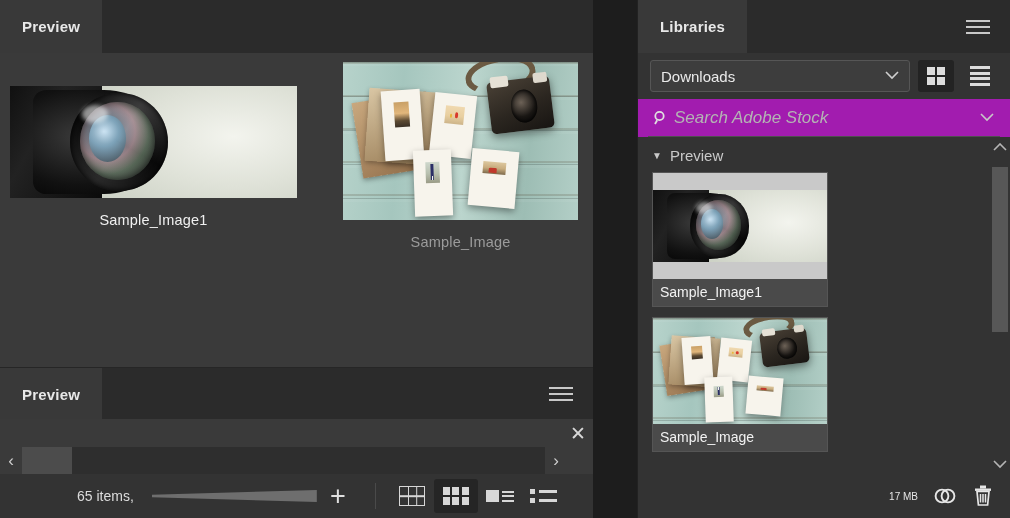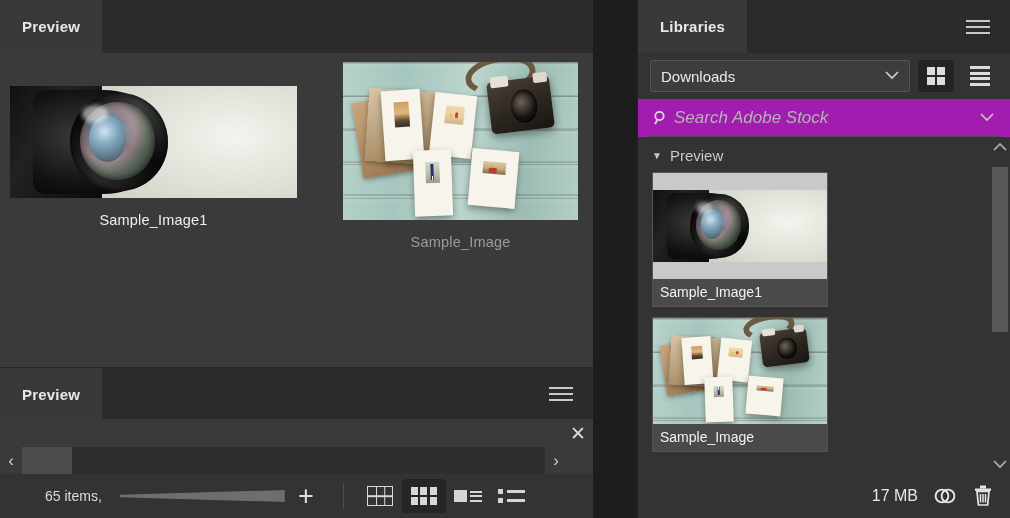--- a/index.html
+++ b/index.html
@@ -150,20 +150,21 @@
   .close-x { width: 30px; text-align: center; color: #d8d8d8; font-size: 19px; line-height: 1; }
   .scroll-row { height: 27px; background: #3a3a3a; display: flex; align-items: center; flex: none; }
   .arrow-btn { width: 22px; text-align: center; color: #cfcfcf; font-size: 17px; line-height: 1; }
   .scroll-track { flex: 1; height: 27px; background: #2e2e2e; position: relative; }
   .scroll-thumb { position: absolute; left: 0; top: 0; width: 50px; height: 27px; background: #4c4c4c; }
   .scroll-tail { width: 26px; height: 27px; background: #3a3a3a; }
 
   .bottom-bar {
     height: 44px; background: #333333; display: flex; align-items: center; flex: none;
     padding: 0 10px;
+    margin-left: 32px;
   }
   .item-count { color: #dcdcdc; font-size: 14px; margin-left: 35px; }
   .size-slider { width: 165px; height: 14px; margin-left: 18px; position: relative; }
   .size-slider .wedge {
     position: absolute; left: 0; top: 1px; width: 100%; height: 12px;
     background: #6e6e6e;
     clip-path: polygon(0 40%, 100% 0, 100% 100%, 0 60%);
   }
   .plus-btn { width: 34px; text-align: center; color: #e0e0e0; font-size: 27px; font-weight: 300; line-height: 1; margin-left: 4px; }
   .vsep { width: 1px; height: 26px; background: #4a4a4a; margin: 0 14px 0 20px; }
@@ -219,21 +220,21 @@
   .asset .art-inner { width: 100%; height: 72px; position: relative; overflow: hidden; }
   .asset.full .art-inner { height: 106px; }
   .asset .name { color: #f2f2f2; font-size: 14px; padding: 5px 7px 6px; background: #4a4a4a; }
 
   .lib-scrollbar { width: 20px; background: #333333; position: relative; display:flex; flex-direction:column; }
   .sb-arrow { height: 20px; display:flex; align-items:center; justify-content:center; color:#b5b5b5; font-size:12px; }
   .sb-track { flex:1; position: relative; }
   .sb-thumb { position:absolute; left:2px; right:2px; top:10px; height:165px; background:#575757; }
 
   .lib-footer { height: 44px; background: #333333; display:flex; align-items:center; justify-content:flex-end; gap:14px; padding: 0 16px; flex: none; }
-  .lib-size { color:#e6e6e6; font-size:16px;text-align:right; }
+  .lib-size { color:#e6e6e6; font-size:10px;text-align:right; }
   .cc-ico { width:26px; height:26px; }
   .trash-ico { width:22px; height:24px; }
 </style>
 </head>
 <body>
 
 <div class="app">
 
   <div class="left-col">
 

